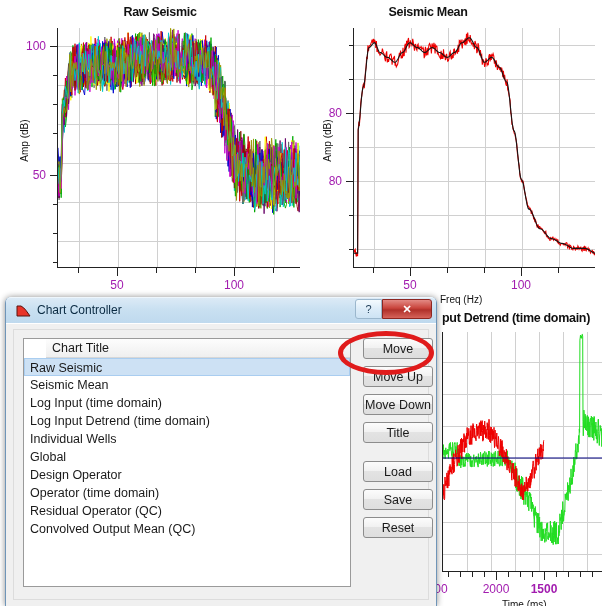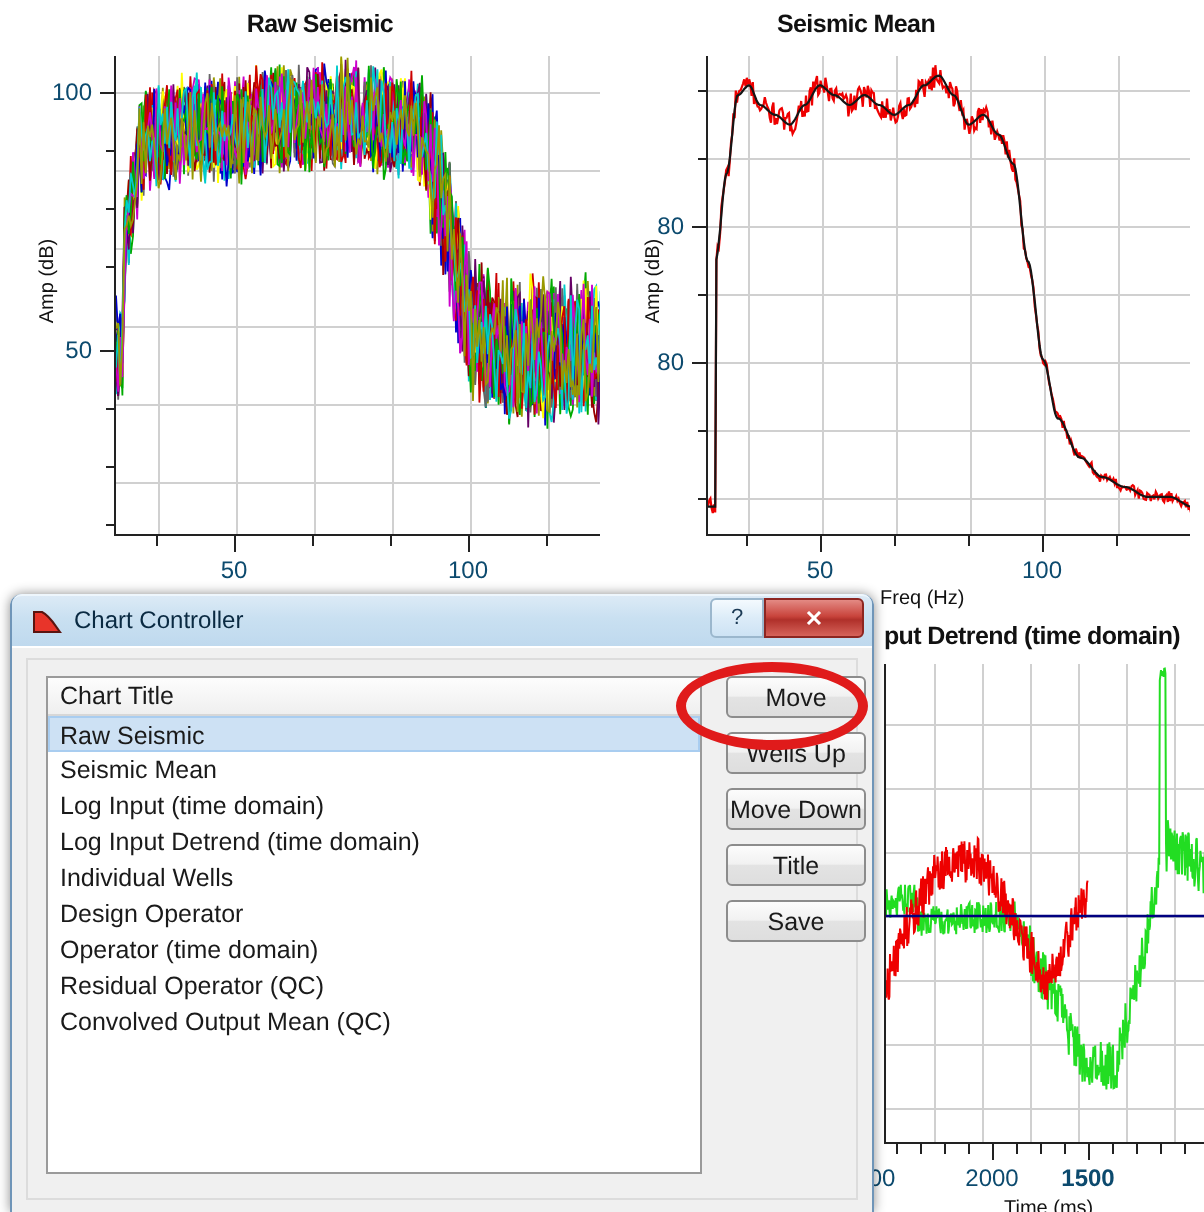--- a/index.html
+++ b/index.html
@@ -61,21 +61,21 @@
   .tick-y {
     position: absolute;
     height: 1px;
     background: #222;
     width: 5px;
   }
   .tick-y.major { width: 8px; }
   .ticklabel {
     position: absolute;
     font-size: 12px;
-    color: #0c4a6e;
+    color: #a21caf;
     white-space: nowrap;
   }
   .ticklabel.x { transform: translateX(-50%); }
   .ticklabel.y { transform: translateY(-50%); text-align: right; }
   .axislabel {
     position: absolute;
     font-size: 10px;
     color: #111;
     white-space: nowrap;
   }
@@ -182,20 +182,21 @@
   }
   .list-header {
     height: 19px;
     line-height: 19px;
     background: linear-gradient(180deg,#fdfdfd 0%, #efefef 100%);
     border-bottom: 1px solid #d7d7d7;
     font-size: 12.5px;
     color: #1a1a1a;
     padding-left: 6px;
     box-sizing: border-box;
+    margin-left: 22px;
   }
   .list-item {
     height: 18px;
     line-height: 18px;
     font-size: 12.5px;
     color: #1a1a1a;
     padding-left: 6px;
     box-sizing: border-box;
     white-space: nowrap;
   }
@@ -433,32 +434,35 @@
     <div class="inner-frame">
 
       <div class="listbox">
         <div class="list-header">Chart Title</div>
         <div id="list-items">
             <div class="list-item selected">Raw Seismic</div>
             <div class="list-item">Seismic Mean</div>
             <div class="list-item">Log Input (time domain)</div>
             <div class="list-item">Log Input Detrend (time domain)</div>
             <div class="list-item">Individual Wells</div>
+            <div class="list-item">Global</div>
             <div class="list-item">Design Operator</div>
             <div class="list-item">Operator (time domain)</div>
             <div class="list-item">Residual Operator (QC)</div>
             <div class="list-item">Convolved Output Mean (QC)</div>
           </div>
       </div>
 
       <div class="btncol" id="btncol">
           <div class="dlgbtn">Move</div>
-          <div class="dlgbtn">Wells Up</div>
+          <div class="dlgbtn">Move Up</div>
           <div class="dlgbtn">Move Down</div>
           <div class="dlgbtn">Title</div>
+          <div class="dlgbtn spacer-before">Load</div>
           <div class="dlgbtn">Save</div>
+          <div class="dlgbtn">Reset</div>
         </div>
 
     </div>
   </div>
 </div>
 
 <div class="annot-ellipse"></div>
 
 </body></html>

